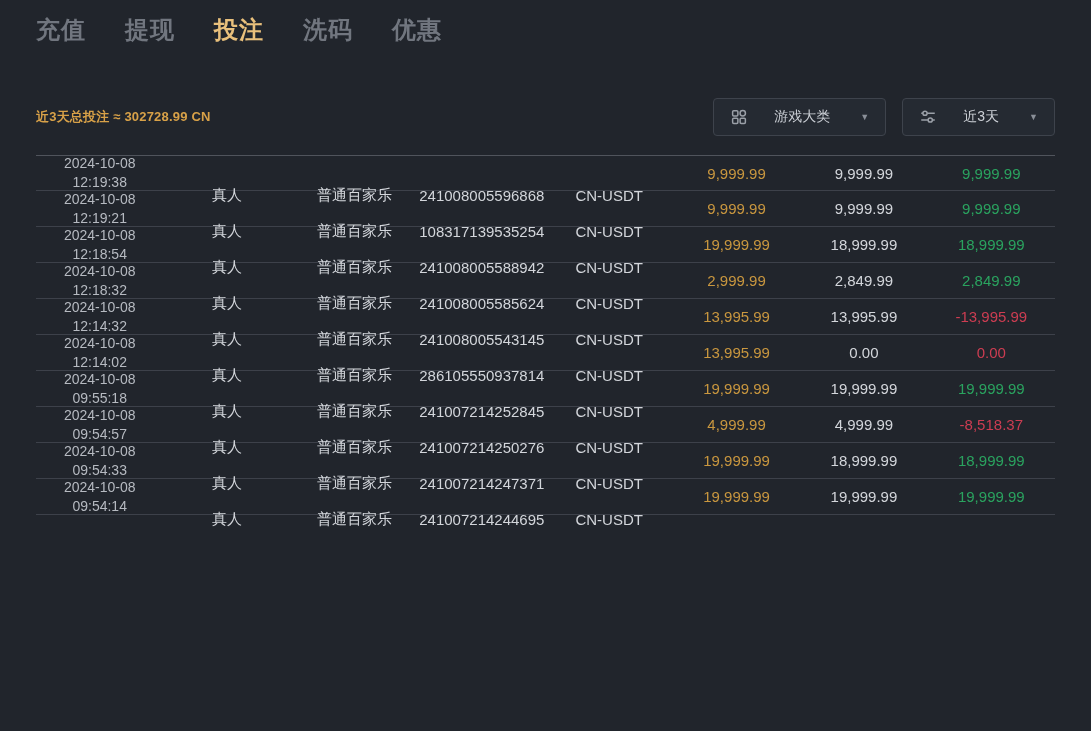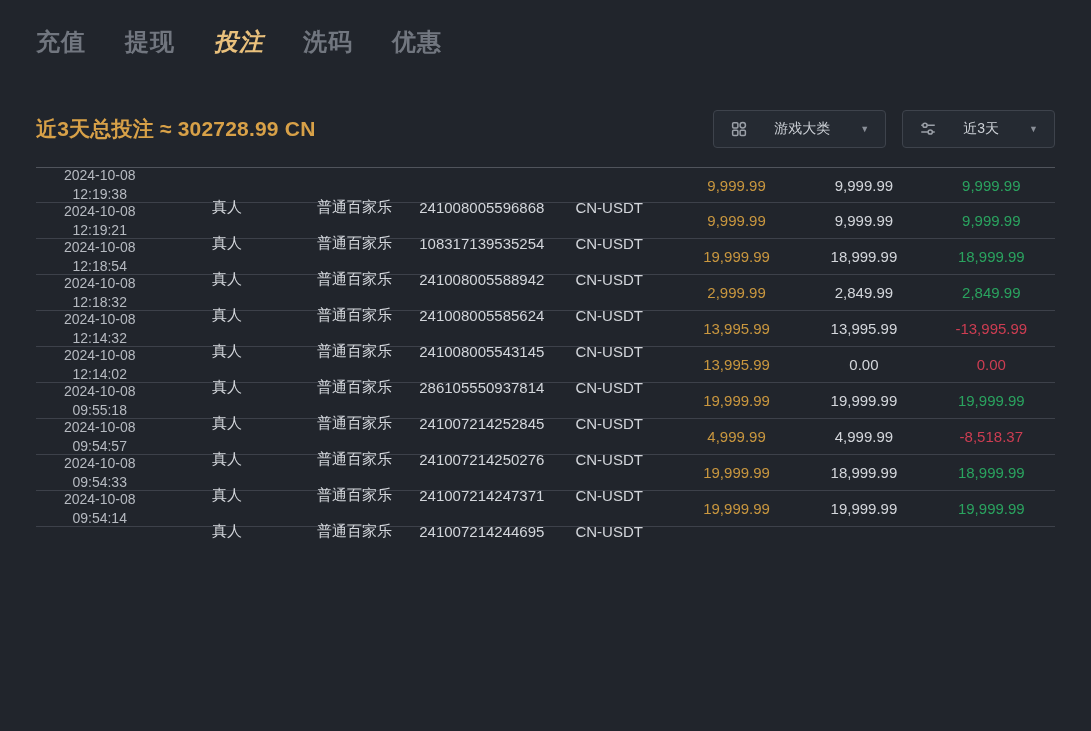--- a/index.html
+++ b/index.html
@@ -3,37 +3,37 @@
 <meta charset="utf-8">
 <style>
   * { margin:0; padding:0; box-sizing:border-box; }
   html,body { width:1091px; height:731px; }
   body {
     background:#21252c;
     font-family:"Liberation Sans","DejaVu Sans",sans-serif;
     color:#d3d6db;
     overflow:hidden;
   }
-  .page { padding:12px 36px; }
+  .page { padding:0 36px; }
 
   
   .nav { display:flex; gap:39px; padding-top:12px; }
   .tab {
     font-size:24px; font-weight:700; color:#71767f;
     line-height:36px; cursor:pointer; letter-spacing:1px;
   }
-  .tab.active { color:var(--active-tab,#e9c07c);font-style:italic; }
+  .tab.active { color:var(--active-tab,#e9c07c); }
 
   
   .toolbar {
     margin-top:50px; display:flex; align-items:center;
     justify-content:space-between; height:38px;
   }
   .summary {
-    font-size:21px; font-weight:700; color:var(--accent-gold,#d8a148);
+    font-size:13px; font-weight:700; color:var(--accent-gold,#d8a148);
     letter-spacing:.2px;
   }
   .filters { display:flex; gap:16px; }
   .filter-btn {
     display:flex; align-items:center; gap:26px;
     height:38px; padding:0 16px; min-width:146px; justify-content:center;
     background:#252a32; border:1px solid #3e434c; border-radius:4px;
     color:#ccd0d6; font-size:14px; cursor:pointer;
   }
   .filter-btn .ficon { display:flex; align-items:center; }

